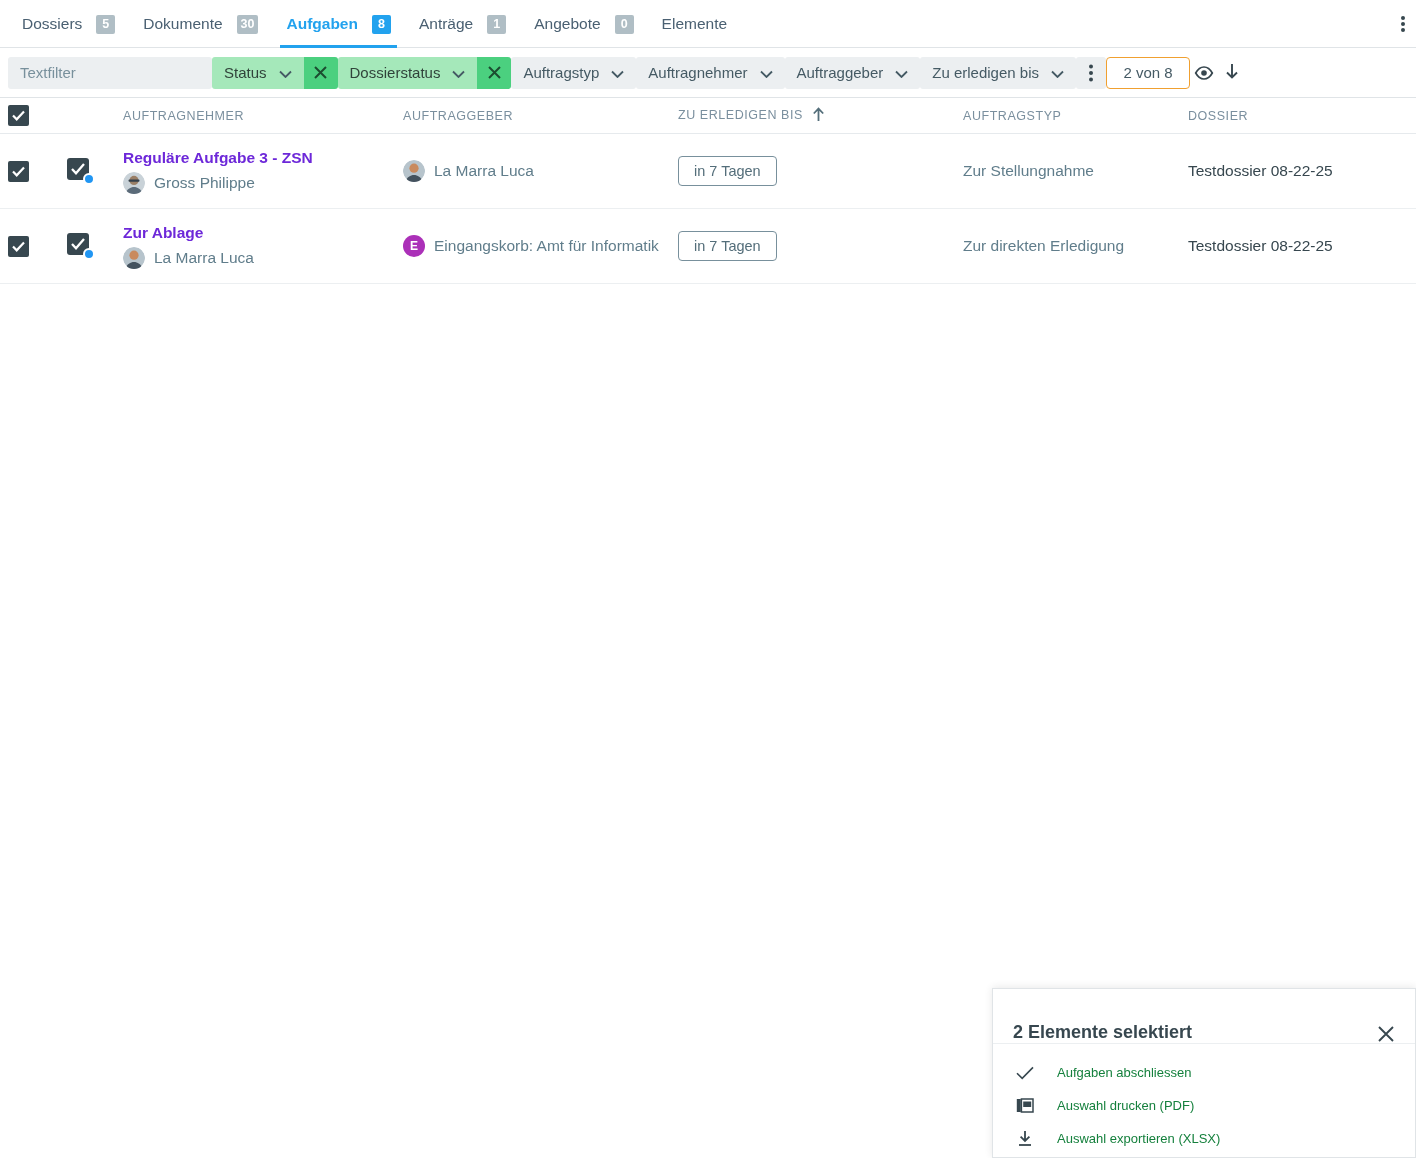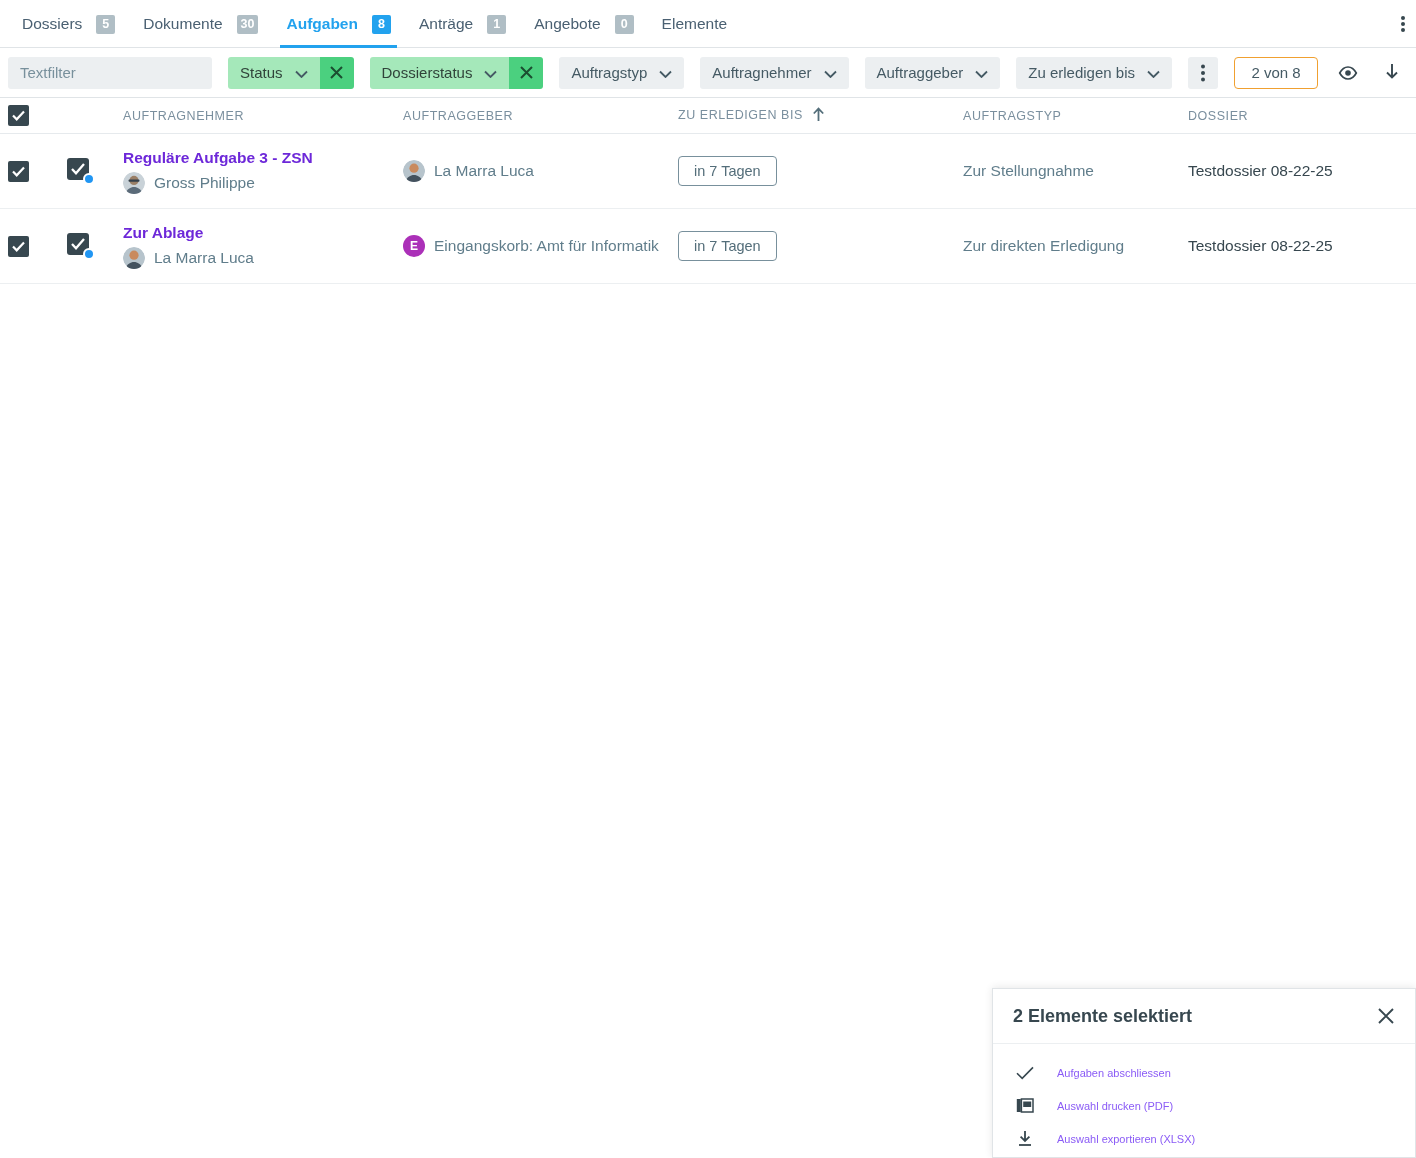--- a/index.html
+++ b/index.html
@@ -57,21 +57,21 @@
     right: 2px; top: 12px;
     width: 14px; height: 24px;
     overflow: hidden;
   }
 
   
   .toolbar {
     height: 50px;
     display: flex;
     align-items: center;
-    gap: 16px;
+    gap: 0;
     padding: 0 8px;
     background: #fff;
     border-bottom: 1px solid #e0e4e7;
   }
   .textfilter {
     width: 204px; height: 32px;
     background: #eceff1;
     border: none; border-radius: 3px;
     padding: 0 12px;
     font-size: 15px;
@@ -203,38 +203,38 @@
   .panel {
     position: absolute;
     left: 992px; top: 988px;
     width: 424px; height: 170px;
     background: #fff;
     border: 1px solid #e0e4e7;
     box-shadow: 0 -1px 8px rgba(0,0,0,.09);
   }
   .panel-head {
     height: 55px;
-    display: flex; align-items: center; justify-content: space-between;
+    display: flex; align-items: flex-end; justify-content: space-between;
     padding: 0 20px;
     border-bottom: 1px solid #eceff1;
   }
   .panel-title { font-size: 18px; font-weight: 700; color: #37474f; }
   .panel-close { cursor: pointer; display: flex; color: #37474f; }
   .panel-list { padding: 12px 0 0 0; }
   .panel-item {
     display: flex; align-items: center; gap: 22px;
     height: 33px;
     padding: 0 22px;
     cursor: pointer;
   }
   .panel-item .pi-ico {
     width: 20px; display: flex; align-items: center; justify-content: center;
     color: #37474f;
   }
-  .panel-item .pi-lbl { font-size: 11px; color: #8b5cf6; }
+  .panel-item .pi-lbl { font-size: 13px; color: #15803d; }
 </style>
 </head>
 <body>
 
 <div class="tabbar">
   <div class="tab">
     <span>Dossiers</span>
     <span class="tab-badge">5</span>
   </div>
   <div class="tab">

